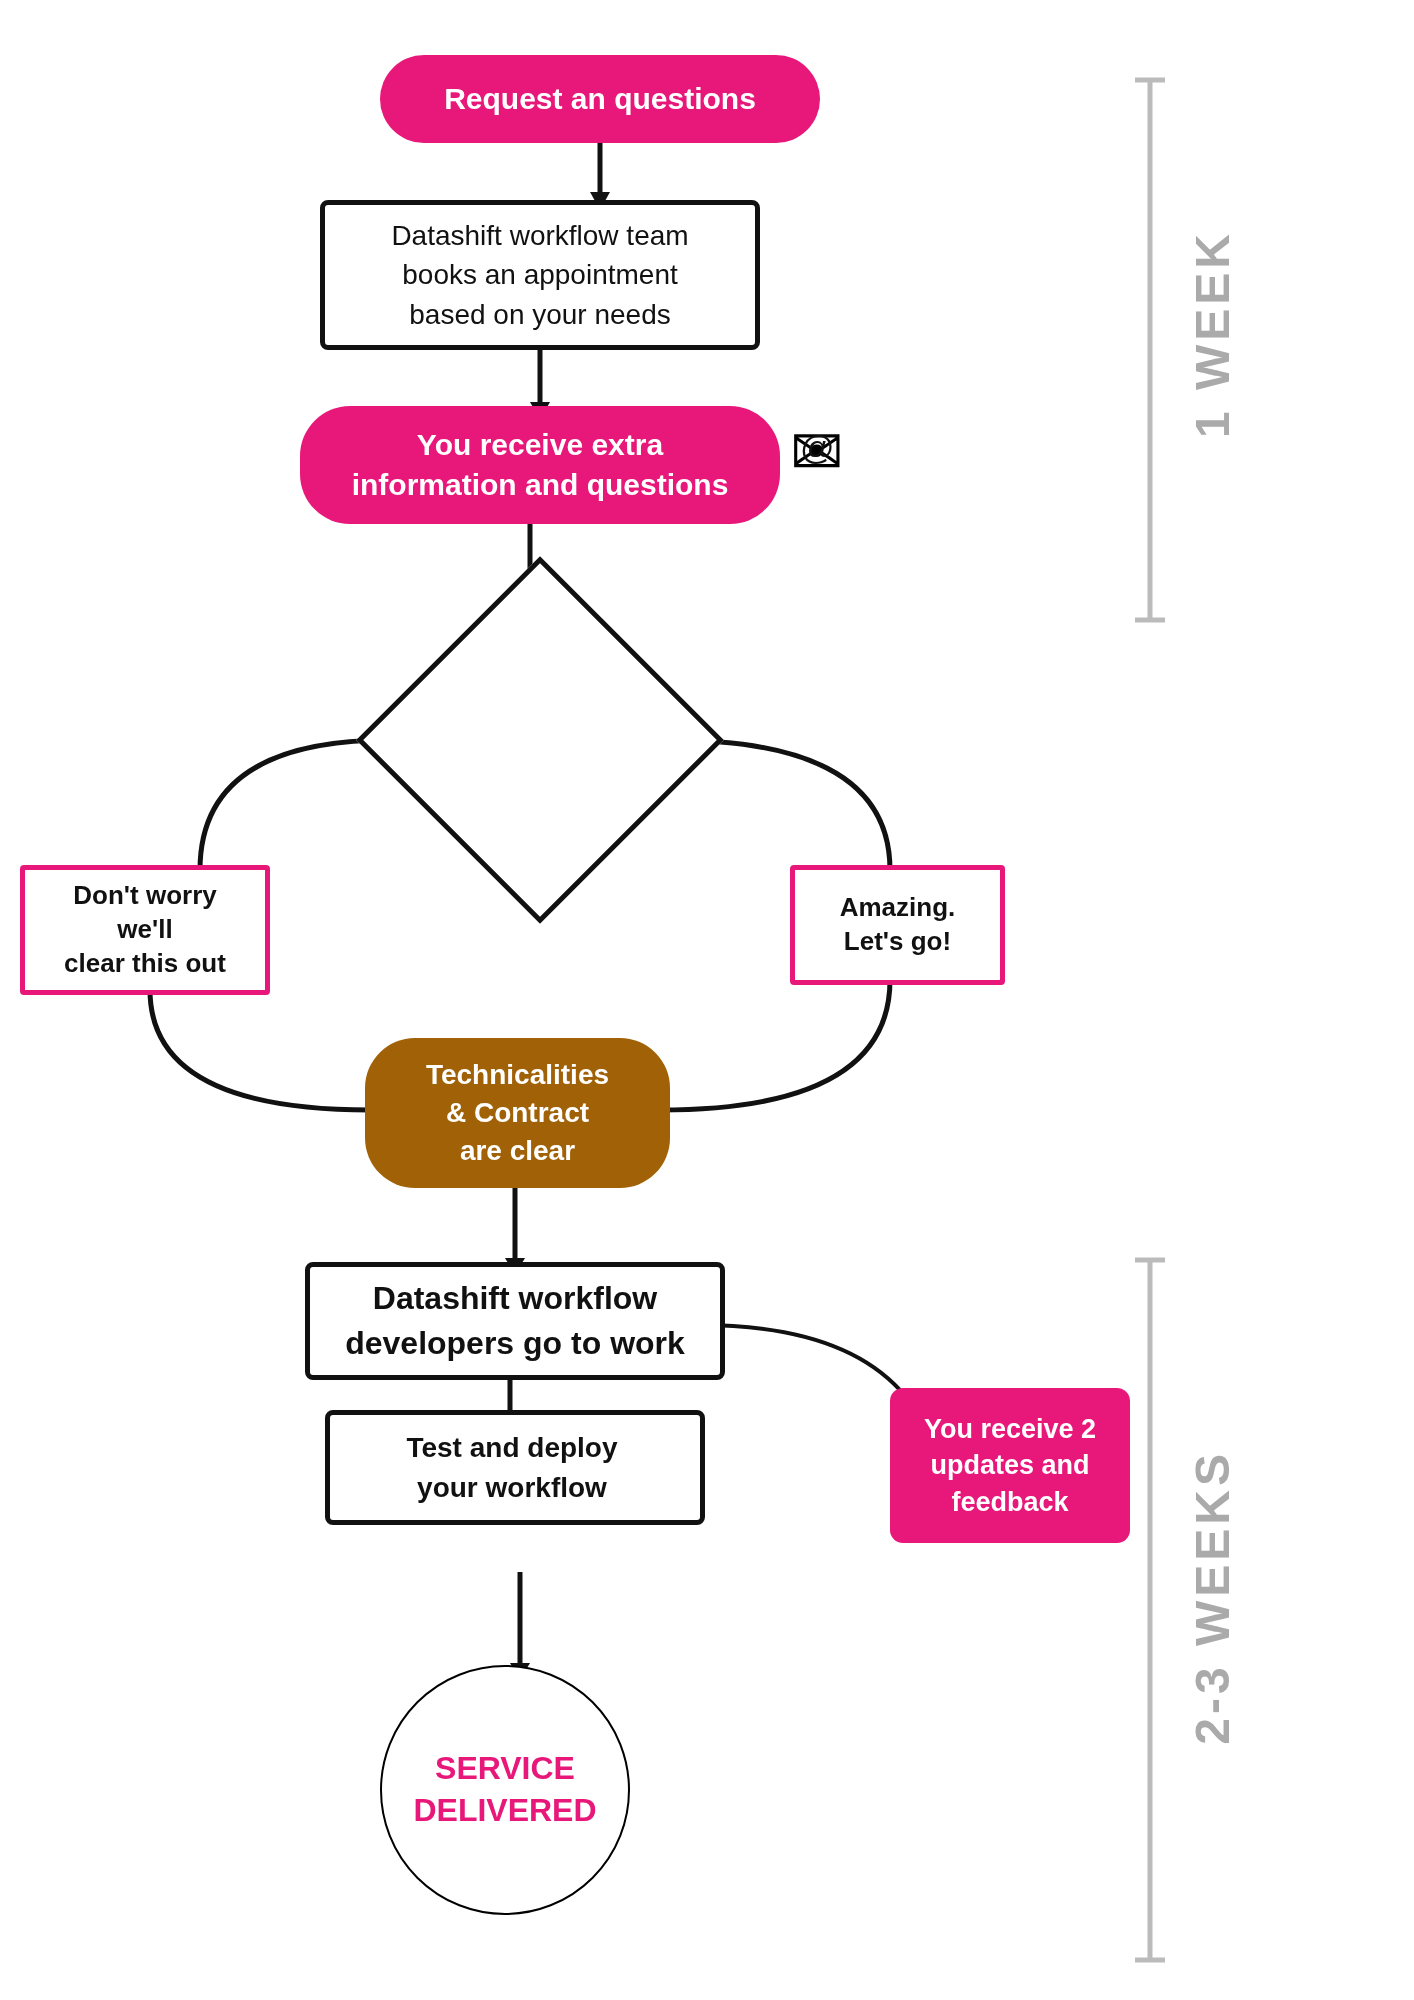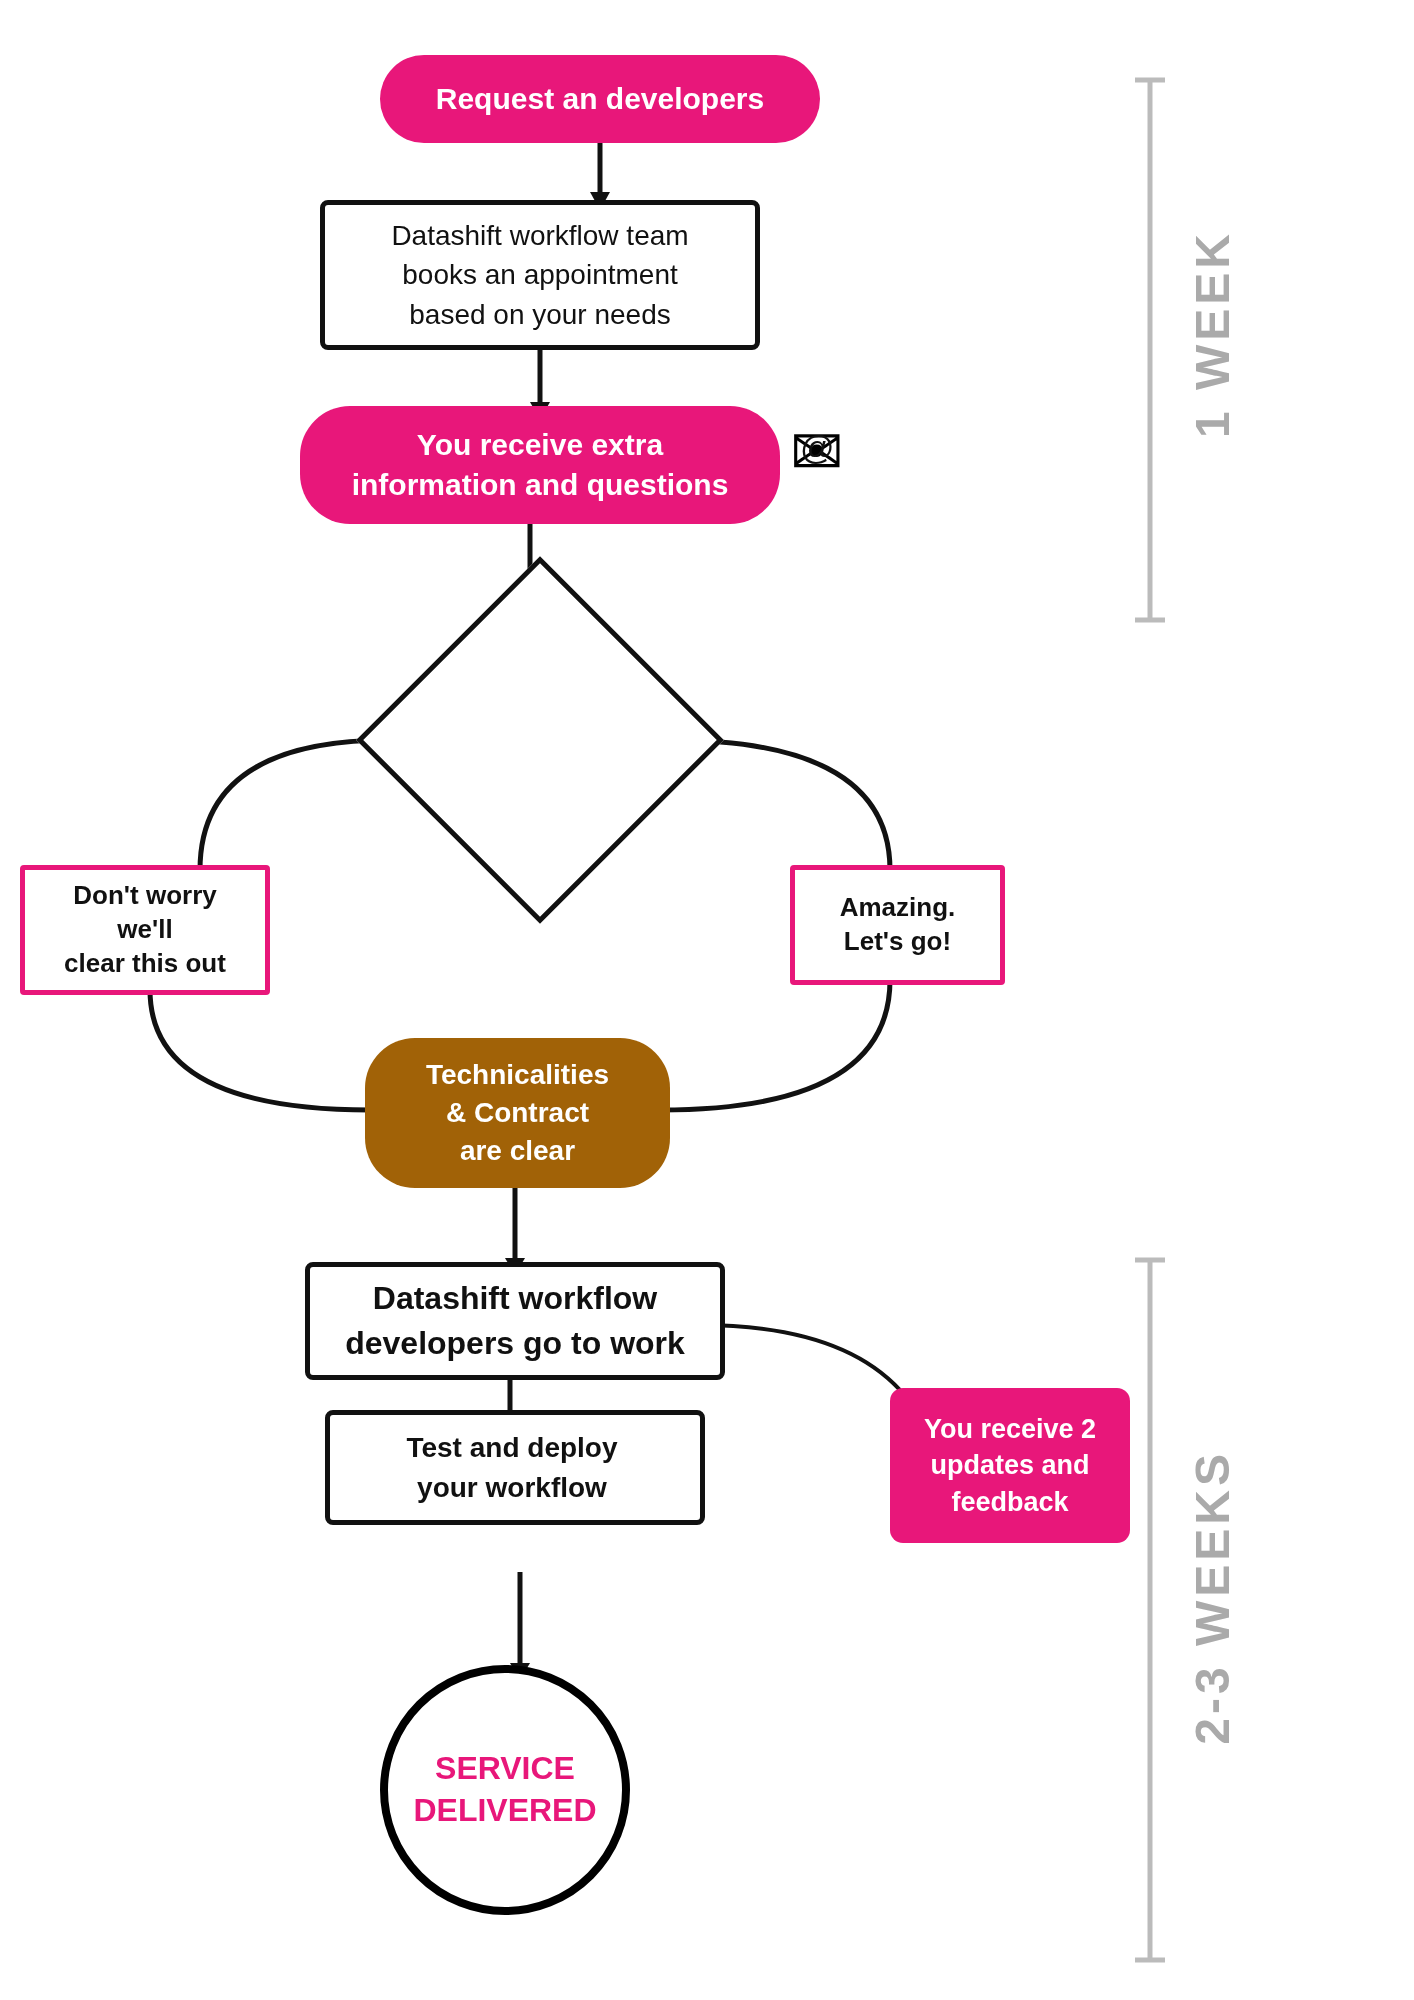--- a/index.html
+++ b/index.html
@@ -111,21 +111,21 @@
       border-radius: 50px;
       color: #fff;
       font-size: 30px;
       font-weight: 900;
       padding: 22px 40px;
       text-align: center;
     }
 
     
     .circle-pink {
-      border: 8px solid #000000;
+      border: 2px solid #000000;
       border-radius: 50%;
       background: #fff;
       color: #e8177a;
       font-size: 34px;
       font-weight: 900;
       display: flex;
       align-items: center;
       justify-content: center;
       text-align: center;
     }
@@ -195,21 +195,21 @@
     <line x1="1135" y1="620" x2="1165" y2="620" stroke="#bbb" stroke-width="5"></line>
 
     <line x1="1150" y1="1260" x2="1150" y2="1960" stroke="#bbb" stroke-width="5"></line>
 
     <line x1="1135" y1="1260" x2="1165" y2="1260" stroke="#bbb" stroke-width="5"></line>
 
     <line x1="1135" y1="1960" x2="1165" y2="1960" stroke="#bbb" stroke-width="5"></line>
   </svg>
 
   <div class="node pill-pink" style="top:55px; left:380px; width:440px; height:88px;">
-    <span style="font-size:30px; font-weight:900; color:#fff; text-align:center;">Request an developers</span>
+    <span style="font-size:30px; font-weight:900; color:#fff; text-align:center;">Request an questions</span>
   </div>
 
   <div class="node rect-black" style="top:200px; left:320px; width:440px; height:150px; line-height:1.4;">
     <span style="font-size:28px; font-weight:400;">Datashift workflow team<br>books an appointment<br>based on your needs</span>
   </div>
 
   <div class="node pill-pink-rounded" style="top:406px; left:300px; width:480px; height:118px;">
     <span style="font-size:30px; font-weight:900; color:#fff; line-height:1.35;">You receive extra<br>information and questions</span>
   </div>
 

